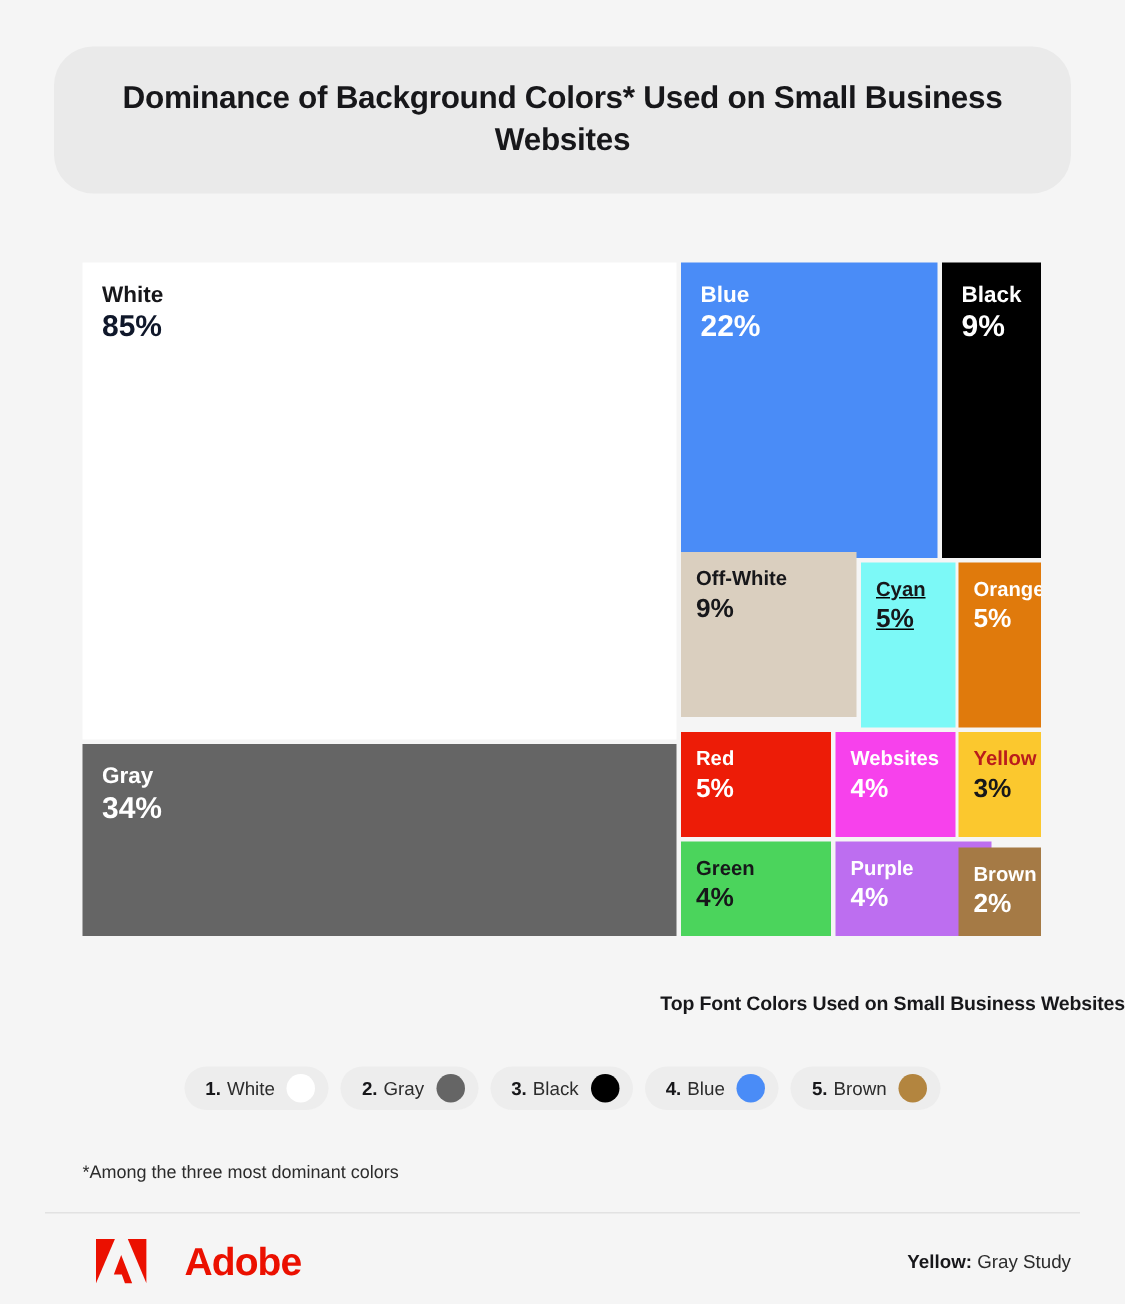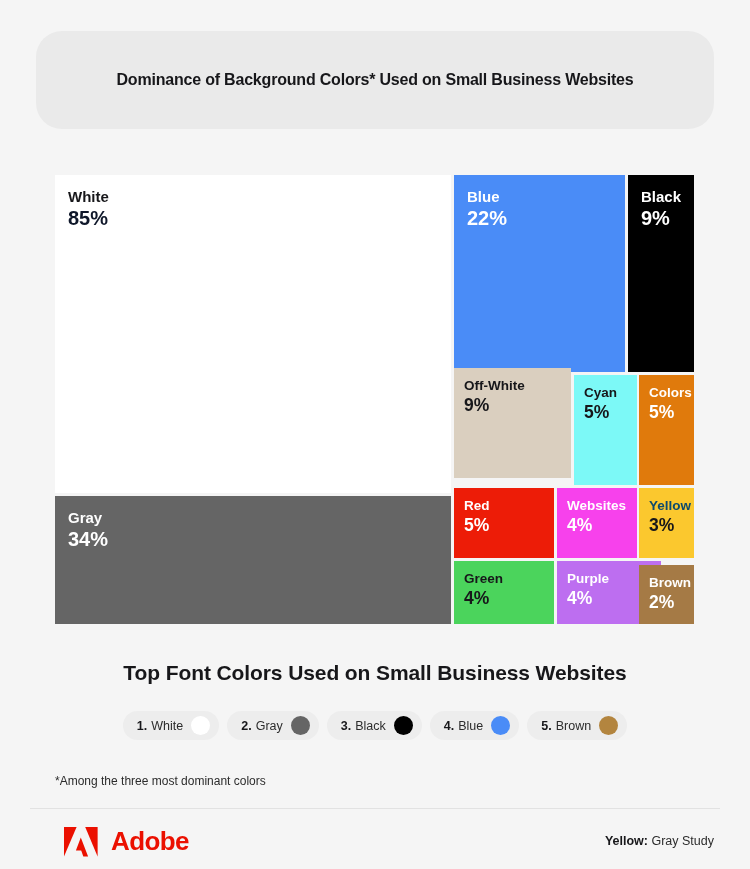--- a/index.html
+++ b/index.html
@@ -22,21 +22,21 @@
     top: 31px;
     width: 678px;
     height: 98px;
     background: #eaeaea;
     border-radius: 26px;
     display: flex;
     align-items: center;
     justify-content: center;
   }
   .title-text {
-    font-size: 16px;
+    font-size: 21px;
     font-weight: bold;
     color: #17171a;
     text-align: center;
     line-height: 1.35;
     letter-spacing: -0.2px;
     padding: 0 30px;
   }
 
   
   .treemap {
@@ -70,22 +70,22 @@
   .tile.big .tile-label { font-size: 15px; }
   .tile.big .tile-value { font-size: 20px; }
   .tile.big .tile-inner { padding: 13px 0 0 13px; }
 
   
   .section-title {
     position: absolute;
     left: 0;
     top: 661px;
     width: 750px;
-    text-align: center;
-    font-size: 21px;
+    text-align: right;
+    font-size: 13px;
     font-weight: bold;
     color: #17171a;
     letter-spacing: -0.1px;
   }
   .pill-row {
     position: absolute;
     left: 0;
     top: 711px;
     width: 750px;
     display: flex;
@@ -142,22 +142,22 @@
     left: 36px;
     top: 820px;
     width: 678px;
     height: 42px;
     display: flex;
     align-items: center;
     justify-content: space-between;
   }
   .brand {
     display: flex;
-    align-items: flex-end;
-    gap: 13px;
+    align-items: flex-start;
+    gap: 25px;
     padding-left: 28px;
   }
   .brand-name {
     font-size: 26px;
     font-weight: bold;
     color: #eb1000;
     letter-spacing: -0.6px;
   }
   .source {
     font-size: 12.5px;
@@ -202,51 +202,51 @@
     </div>
   </div>
 
   <div class="tile" style="left:399px; top:193px; width:117px; height:110px; background:#dacfbf;">
     <div class="tile-inner">
       <div class="tile-label" style="color:#17171a">Off-White</div>
       <div class="tile-value" style="color:#17171a">9%</div>
     </div>
   </div>
 
-  <div class="tile" style="left:519px; top:200px; width:63px; height:110px; background:#7cf9f7;">
+  <div class="tile" style="left:519px; top:200px; width:63px; height:110px; background:#7cf9f7;text-decoration:underline;">
     <div class="tile-inner">
       <div class="tile-label" style="color:#17171a">Cyan</div>
       <div class="tile-value" style="color:#17171a">5%</div>
     </div>
   </div>
 
   <div class="tile" style="left:584px; top:200px; width:55px; height:110px; background:#e07a0c;">
     <div class="tile-inner">
-      <div class="tile-label" style="color:#ffffff">Colors</div>
+      <div class="tile-label" style="color:#ffffff">Orange</div>
       <div class="tile-value" style="color:#ffffff">5%</div>
     </div>
   </div>
 
   <div class="tile" style="left:399px; top:313px; width:100px; height:70px; background:#ed1c07;">
     <div class="tile-inner">
       <div class="tile-label" style="color:#ffffff">Red</div>
       <div class="tile-value" style="color:#ffffff">5%</div>
     </div>
   </div>
 
   <div class="tile" style="left:502px; top:313px; width:80px; height:70px; background:#f741ec;">
     <div class="tile-inner">
       <div class="tile-label" style="color:#ffffff">Websites</div>
       <div class="tile-value" style="color:#ffffff">4%</div>
     </div>
   </div>
 
   <div class="tile" style="left:584px; top:313px; width:55px; height:70px; background:#fbc82e;">
     <div class="tile-inner">
-      <div class="tile-label" style="color:#0c4a6e">Yellow</div>
+      <div class="tile-label" style="color:#b91c1c">Yellow</div>
       <div class="tile-value" style="color:#17171a">3%</div>
     </div>
   </div>
 
   <div class="tile" style="left:399px; top:386px; width:100px; height:63px; background:#4bd45c;">
     <div class="tile-inner">
       <div class="tile-label" style="color:#17171a">Green</div>
       <div class="tile-value" style="color:#17171a">4%</div>
     </div>
   </div>

